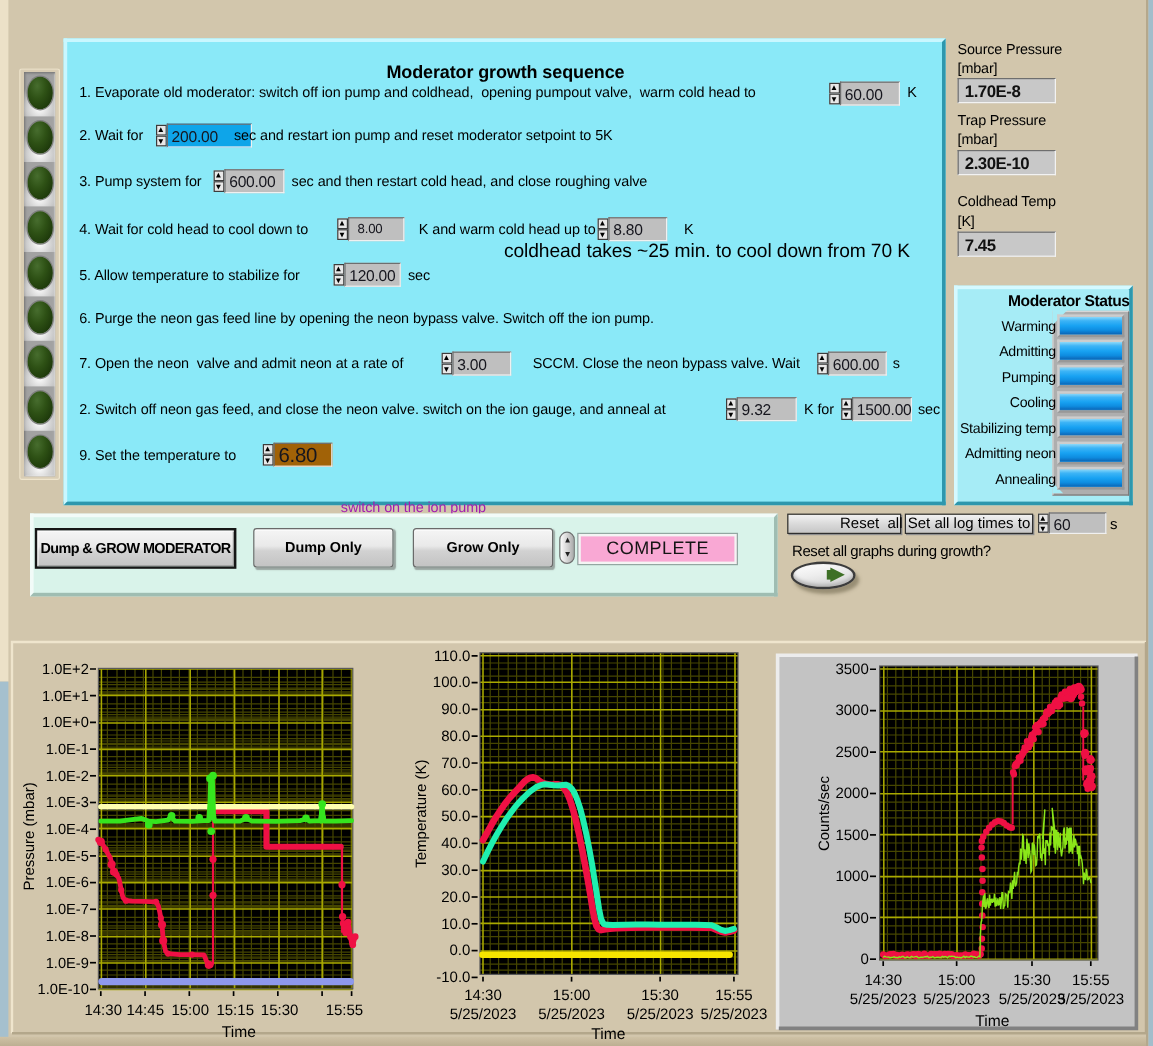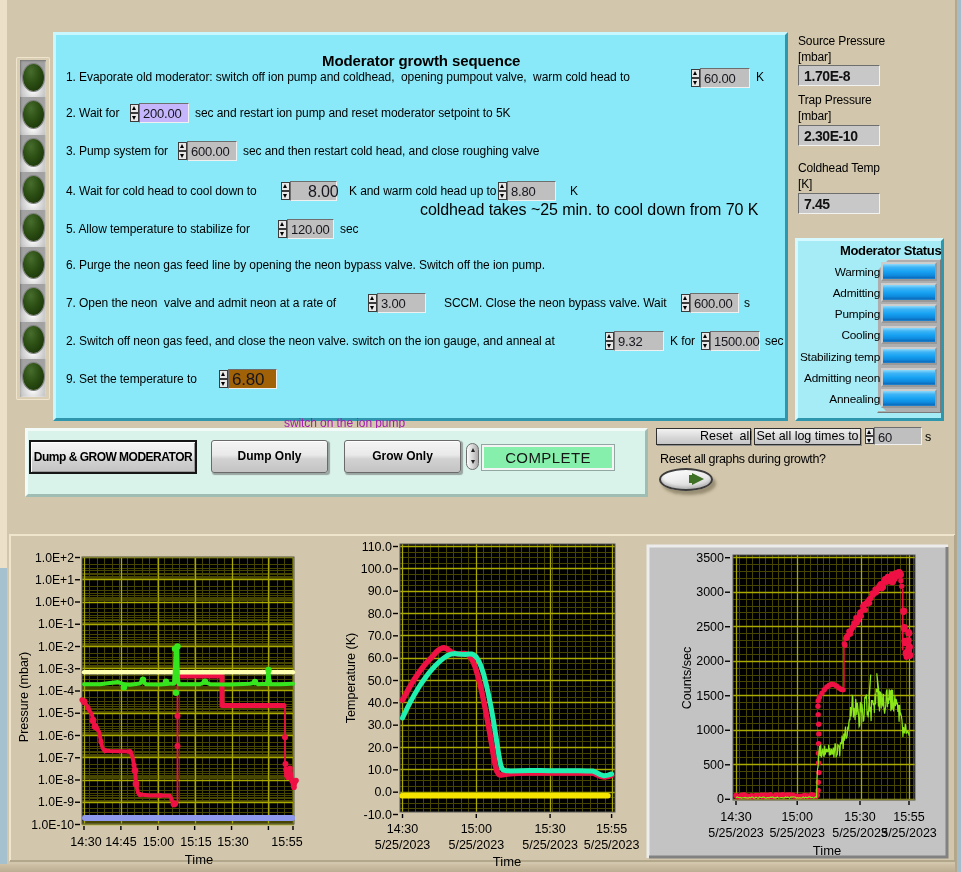--- a/index.html
+++ b/index.html
@@ -37,39 +37,39 @@
   </div>
 <div style="position:absolute;left:700px;top:68px;width:50px;height:20px;background:#bfbfbf;border:1px solid;border-color:#6e6e6e #f0f0f0 #f0f0f0 #6e6e6e;box-sizing:border-box;font-size:13px;color:#16161e;letter-spacing:-0.2px;padding:2px 0 0 3px;line-height:15px;">60.00</div>
 <div style="position:absolute;left:756px;top:70px;font-size:12px;font-weight:400;color:#000;white-space:pre;letter-spacing:-0.08px;line-height:15.0px;">K</div>
 <div style="position:absolute;left:66px;top:106px;font-size:12px;font-weight:400;color:#000;white-space:pre;letter-spacing:-0.08px;line-height:15.0px;">2. Wait for</div>
 <div style="position:absolute;left:130px;top:104px;width:9px;height:18px;">
     <div style="position:absolute;left:0;top:0;width:9px;height:9px;background:#e8e8e8;border:1px solid #3c3c3c;box-sizing:border-box;"></div>
     <div style="position:absolute;left:0;top:9px;width:9px;height:9px;background:#e8e8e8;border:1px solid #3c3c3c;box-sizing:border-box;"></div>
     <div style="position:absolute;left:2px;top:2px;width:0;height:0;border-left:2.5px solid transparent;border-right:2.5px solid transparent;border-bottom:4px solid #000;"></div>
     <div style="position:absolute;left:2px;top:12px;width:0;height:0;border-left:2.5px solid transparent;border-right:2.5px solid transparent;border-top:4px solid #000;"></div>
   </div>
-<div style="position:absolute;left:139px;top:103px;width:50px;height:20px;background:#c4b5fd;border:1px solid;border-color:#6e6e6e #f0f0f0 #f0f0f0 #6e6e6e;box-sizing:border-box;font-size:13px;color:#16161e;letter-spacing:-0.2px;padding:2px 0 12px 3px;line-height:15px;">200.00</div>
+<div style="position:absolute;left:139px;top:103px;width:71px;height:20px;background:#0ea5e9;border:1px solid;border-color:#6e6e6e #f0f0f0 #f0f0f0 #6e6e6e;box-sizing:border-box;font-size:13px;color:#16161e;letter-spacing:-0.2px;padding:2px 0 12px 3px;line-height:15px;">200.00</div>
 <div style="position:absolute;left:195px;top:106px;font-size:12px;font-weight:400;color:#000;white-space:pre;letter-spacing:-0.08px;line-height:15.0px;">sec and restart ion pump and reset moderator setpoint to 5K</div>
 <div style="position:absolute;left:66px;top:144px;font-size:12px;font-weight:400;color:#000;white-space:pre;letter-spacing:-0.08px;line-height:15.0px;">3. Pump system for</div>
 <div style="position:absolute;left:178px;top:142px;width:9px;height:18px;">
     <div style="position:absolute;left:0;top:0;width:9px;height:9px;background:#e8e8e8;border:1px solid #3c3c3c;box-sizing:border-box;"></div>
     <div style="position:absolute;left:0;top:9px;width:9px;height:9px;background:#e8e8e8;border:1px solid #3c3c3c;box-sizing:border-box;"></div>
     <div style="position:absolute;left:2px;top:2px;width:0;height:0;border-left:2.5px solid transparent;border-right:2.5px solid transparent;border-bottom:4px solid #000;"></div>
     <div style="position:absolute;left:2px;top:12px;width:0;height:0;border-left:2.5px solid transparent;border-right:2.5px solid transparent;border-top:4px solid #000;"></div>
   </div>
 <div style="position:absolute;left:187px;top:141px;width:50px;height:20px;background:#bfbfbf;border:1px solid;border-color:#6e6e6e #f0f0f0 #f0f0f0 #6e6e6e;box-sizing:border-box;font-size:13px;color:#16161e;letter-spacing:-0.2px;padding:2px 0 0 3px;line-height:15px;">600.00</div>
 <div style="position:absolute;left:243px;top:144px;font-size:12px;font-weight:400;color:#000;white-space:pre;letter-spacing:-0.08px;line-height:15.0px;">sec and then restart cold head, and close roughing valve</div>
 <div style="position:absolute;left:66px;top:184px;font-size:12px;font-weight:400;color:#000;white-space:pre;letter-spacing:-0.08px;line-height:15.0px;">4. Wait for cold head to cool down to</div>
 <div style="position:absolute;left:281px;top:182px;width:9px;height:18px;">
     <div style="position:absolute;left:0;top:0;width:9px;height:9px;background:#e8e8e8;border:1px solid #3c3c3c;box-sizing:border-box;"></div>
     <div style="position:absolute;left:0;top:9px;width:9px;height:9px;background:#e8e8e8;border:1px solid #3c3c3c;box-sizing:border-box;"></div>
     <div style="position:absolute;left:2px;top:2px;width:0;height:0;border-left:2.5px solid transparent;border-right:2.5px solid transparent;border-bottom:4px solid #000;"></div>
     <div style="position:absolute;left:2px;top:12px;width:0;height:0;border-left:2.5px solid transparent;border-right:2.5px solid transparent;border-top:4px solid #000;"></div>
   </div>
-<div style="position:absolute;left:290px;top:181px;width:47px;height:20px;background:#bfbfbf;border:1px solid;border-color:#6e6e6e #f0f0f0 #f0f0f0 #6e6e6e;box-sizing:border-box;font-size:16px;color:#16161e;letter-spacing:-0.2px;padding:2px 0 0 17px;line-height:15px;">8.00</div>
+<div style="position:absolute;left:290px;top:181px;width:47px;height:20px;background:#bfbfbf;border:1px solid;border-color:#6e6e6e #f0f0f0 #f0f0f0 #6e6e6e;box-sizing:border-box;font-size:11px;color:#16161e;letter-spacing:-0.2px;padding:2px 0 0 7px;line-height:15px;">8.00</div>
 <div style="position:absolute;left:349px;top:184px;font-size:12px;font-weight:400;color:#000;white-space:pre;letter-spacing:-0.08px;line-height:15.0px;">K and warm cold head up to</div>
 <div style="position:absolute;left:498px;top:182px;width:9px;height:18px;">
     <div style="position:absolute;left:0;top:0;width:9px;height:9px;background:#e8e8e8;border:1px solid #3c3c3c;box-sizing:border-box;"></div>
     <div style="position:absolute;left:0;top:9px;width:9px;height:9px;background:#e8e8e8;border:1px solid #3c3c3c;box-sizing:border-box;"></div>
     <div style="position:absolute;left:2px;top:2px;width:0;height:0;border-left:2.5px solid transparent;border-right:2.5px solid transparent;border-bottom:4px solid #000;"></div>
     <div style="position:absolute;left:2px;top:12px;width:0;height:0;border-left:2.5px solid transparent;border-right:2.5px solid transparent;border-top:4px solid #000;"></div>
   </div>
 <div style="position:absolute;left:507px;top:181px;width:49px;height:20px;background:#bfbfbf;border:1px solid;border-color:#6e6e6e #f0f0f0 #f0f0f0 #6e6e6e;box-sizing:border-box;font-size:13px;color:#16161e;letter-spacing:-0.2px;padding:2px 0 0 3px;line-height:15px;">8.80</div>
 <div style="position:absolute;left:570px;top:184px;font-size:12px;font-weight:400;color:#000;white-space:pre;letter-spacing:-0.08px;line-height:15.0px;">K</div>
 <div style="position:absolute;left:420px;top:202px;font-size:16px;font-weight:400;color:#000;white-space:pre;letter-spacing:-0.08px;line-height:15.0px;">coldhead takes ~25 min. to cool down from 70 K</div>
@@ -155,21 +155,21 @@
 <div style="position:absolute;left:700px;top:392.0px;font-size:11.8px;font-weight:400;color:#000;white-space:pre;letter-spacing:-0.2px;line-height:14.8px;width:180px;text-align:right;">Annealing</div>
 <div style="position:absolute;left:881px;top:389.2px;width:56px;height:18.5px;background:linear-gradient(180deg,#8ed9f9 0%,#3db4f6 22%,#18a2f2 50%,#0e8ce0 75%,#0c6cbd 93%,#2b8fd4 100%);border:2px solid;border-color:#cdcdcd #989898 #989898 #cdcdcd;box-sizing:border-box;"></div>
 <div style="position:absolute;left:25px;top:428px;width:617px;height:63px;background:#d9f3ea;border:3px solid;border-color:#f2fbf8 #9fbdb2 #9fbdb2 #f2fbf8;"></div>
 <div style="position:absolute;left:29px;top:440px;width:168px;height:34px;border:2px solid #161616;box-sizing:border-box;background:linear-gradient(180deg,#f5f5f5 0%,#e9e9e9 45%,#d2d2d2 58%,#c3c3c3 100%);box-shadow:inset 1px 1px 0 #fff,inset -1px -1px 0 #999;white-space:nowrap;font-size:12px;font-weight:700;color:#000;text-align:center;line-height:30px;letter-spacing:-0.5px;">Dump &amp; GROW MODERATOR</div>
 <div style="position:absolute;left:211px;top:440px;width:117px;height:33px;border:1px solid #6a6a6a;border-radius:3px;box-sizing:border-box;background:linear-gradient(180deg,#f5f5f5 0%,#e9e9e9 45%,#d2d2d2 58%,#c3c3c3 100%);box-shadow:inset 0 1px 0 #fff,1.5px 1.5px 1px rgba(100,100,100,.55);font-size:12px;font-weight:700;color:#000;text-align:center;line-height:30px;">Dump Only</div>
 <div style="position:absolute;left:344px;top:440px;width:117px;height:33px;border:1px solid #6a6a6a;border-radius:3px;box-sizing:border-box;background:linear-gradient(180deg,#f5f5f5 0%,#e9e9e9 45%,#d2d2d2 58%,#c3c3c3 100%);box-shadow:inset 0 1px 0 #fff,1.5px 1.5px 1px rgba(100,100,100,.55);font-size:12px;font-weight:700;color:#000;text-align:center;line-height:30px;">Grow Only</div>
 <div style="position:absolute;left:466px;top:443px;width:13px;height:27px;background:linear-gradient(90deg,#fcfcfc,#d2d2d2 55%,#ababab);border:1px solid #6e6e6e;border-radius:7px;box-sizing:border-box;">
     <div style="position:absolute;left:3.5px;top:4px;width:0;height:0;border-left:2.5px solid transparent;border-right:2.5px solid transparent;border-bottom:4px solid #222;"></div>
     <div style="position:absolute;left:3.5px;top:16px;width:0;height:0;border-left:2.5px solid transparent;border-right:2.5px solid transparent;border-top:4px solid #222;"></div>
   </div>
-<div style="position:absolute;left:482px;top:445px;width:132px;height:25px;background:#86efac;border:2px solid #f4f4f4;outline:1px solid #93a7a2;box-sizing:border-box;font-size:15px;color:#151515;text-align:center;line-height:21px;letter-spacing:0.4px;">COMPLETE</div>
+<div style="position:absolute;left:482px;top:445px;width:132px;height:25px;background:#f9a8d4;border:2px solid #f4f4f4;outline:1px solid #93a7a2;box-sizing:border-box;font-size:15px;color:#151515;text-align:center;line-height:21px;letter-spacing:0.4px;">COMPLETE</div>
 <div style="position:absolute;left:656px;top:428px;width:95px;height:17px;border:1px solid #2f2f2f;box-sizing:border-box;background:linear-gradient(180deg,#f2f2f2,#d8d8d8 55%,#c6c6c6);box-shadow:1px 1px 0 #8f8f8f;font-size:12.5px;color:#000;text-align:center;line-height:15px;white-space:pre;padding-left:43px;">Reset  all graphs</div>
 <div style="position:absolute;left:754px;top:428px;width:107px;height:17px;border:1px solid #2f2f2f;box-sizing:border-box;background:linear-gradient(180deg,#f2f2f2,#d8d8d8 55%,#c6c6c6);box-shadow:1px 1px 0 #8f8f8f;font-size:12.5px;color:#000;text-align:center;line-height:15px;">Set all log times to</div>
 <div style="position:absolute;left:865px;top:428px;width:9px;height:16px;">
     <div style="position:absolute;left:0;top:0;width:9px;height:8px;background:#e8e8e8;border:1px solid #3c3c3c;box-sizing:border-box;"></div>
     <div style="position:absolute;left:0;top:8px;width:9px;height:8px;background:#e8e8e8;border:1px solid #3c3c3c;box-sizing:border-box;"></div>
     <div style="position:absolute;left:2px;top:2px;width:0;height:0;border-left:2.5px solid transparent;border-right:2.5px solid transparent;border-bottom:4px solid #000;"></div>
     <div style="position:absolute;left:2px;top:11px;width:0;height:0;border-left:2.5px solid transparent;border-right:2.5px solid transparent;border-top:4px solid #000;"></div>
   </div>
 <div style="position:absolute;left:874px;top:427px;width:48px;height:18px;background:#bfbfbf;border:1px solid;border-color:#6e6e6e #f0f0f0 #f0f0f0 #6e6e6e;box-sizing:border-box;font-size:13px;color:#16161e;letter-spacing:-0.2px;padding:2px 0 0 3px;line-height:15px;">60</div>
 <div style="position:absolute;left:925px;top:430px;font-size:12.5px;font-weight:400;color:#000;white-space:pre;letter-spacing:-0.08px;line-height:15.6px;">s</div>

